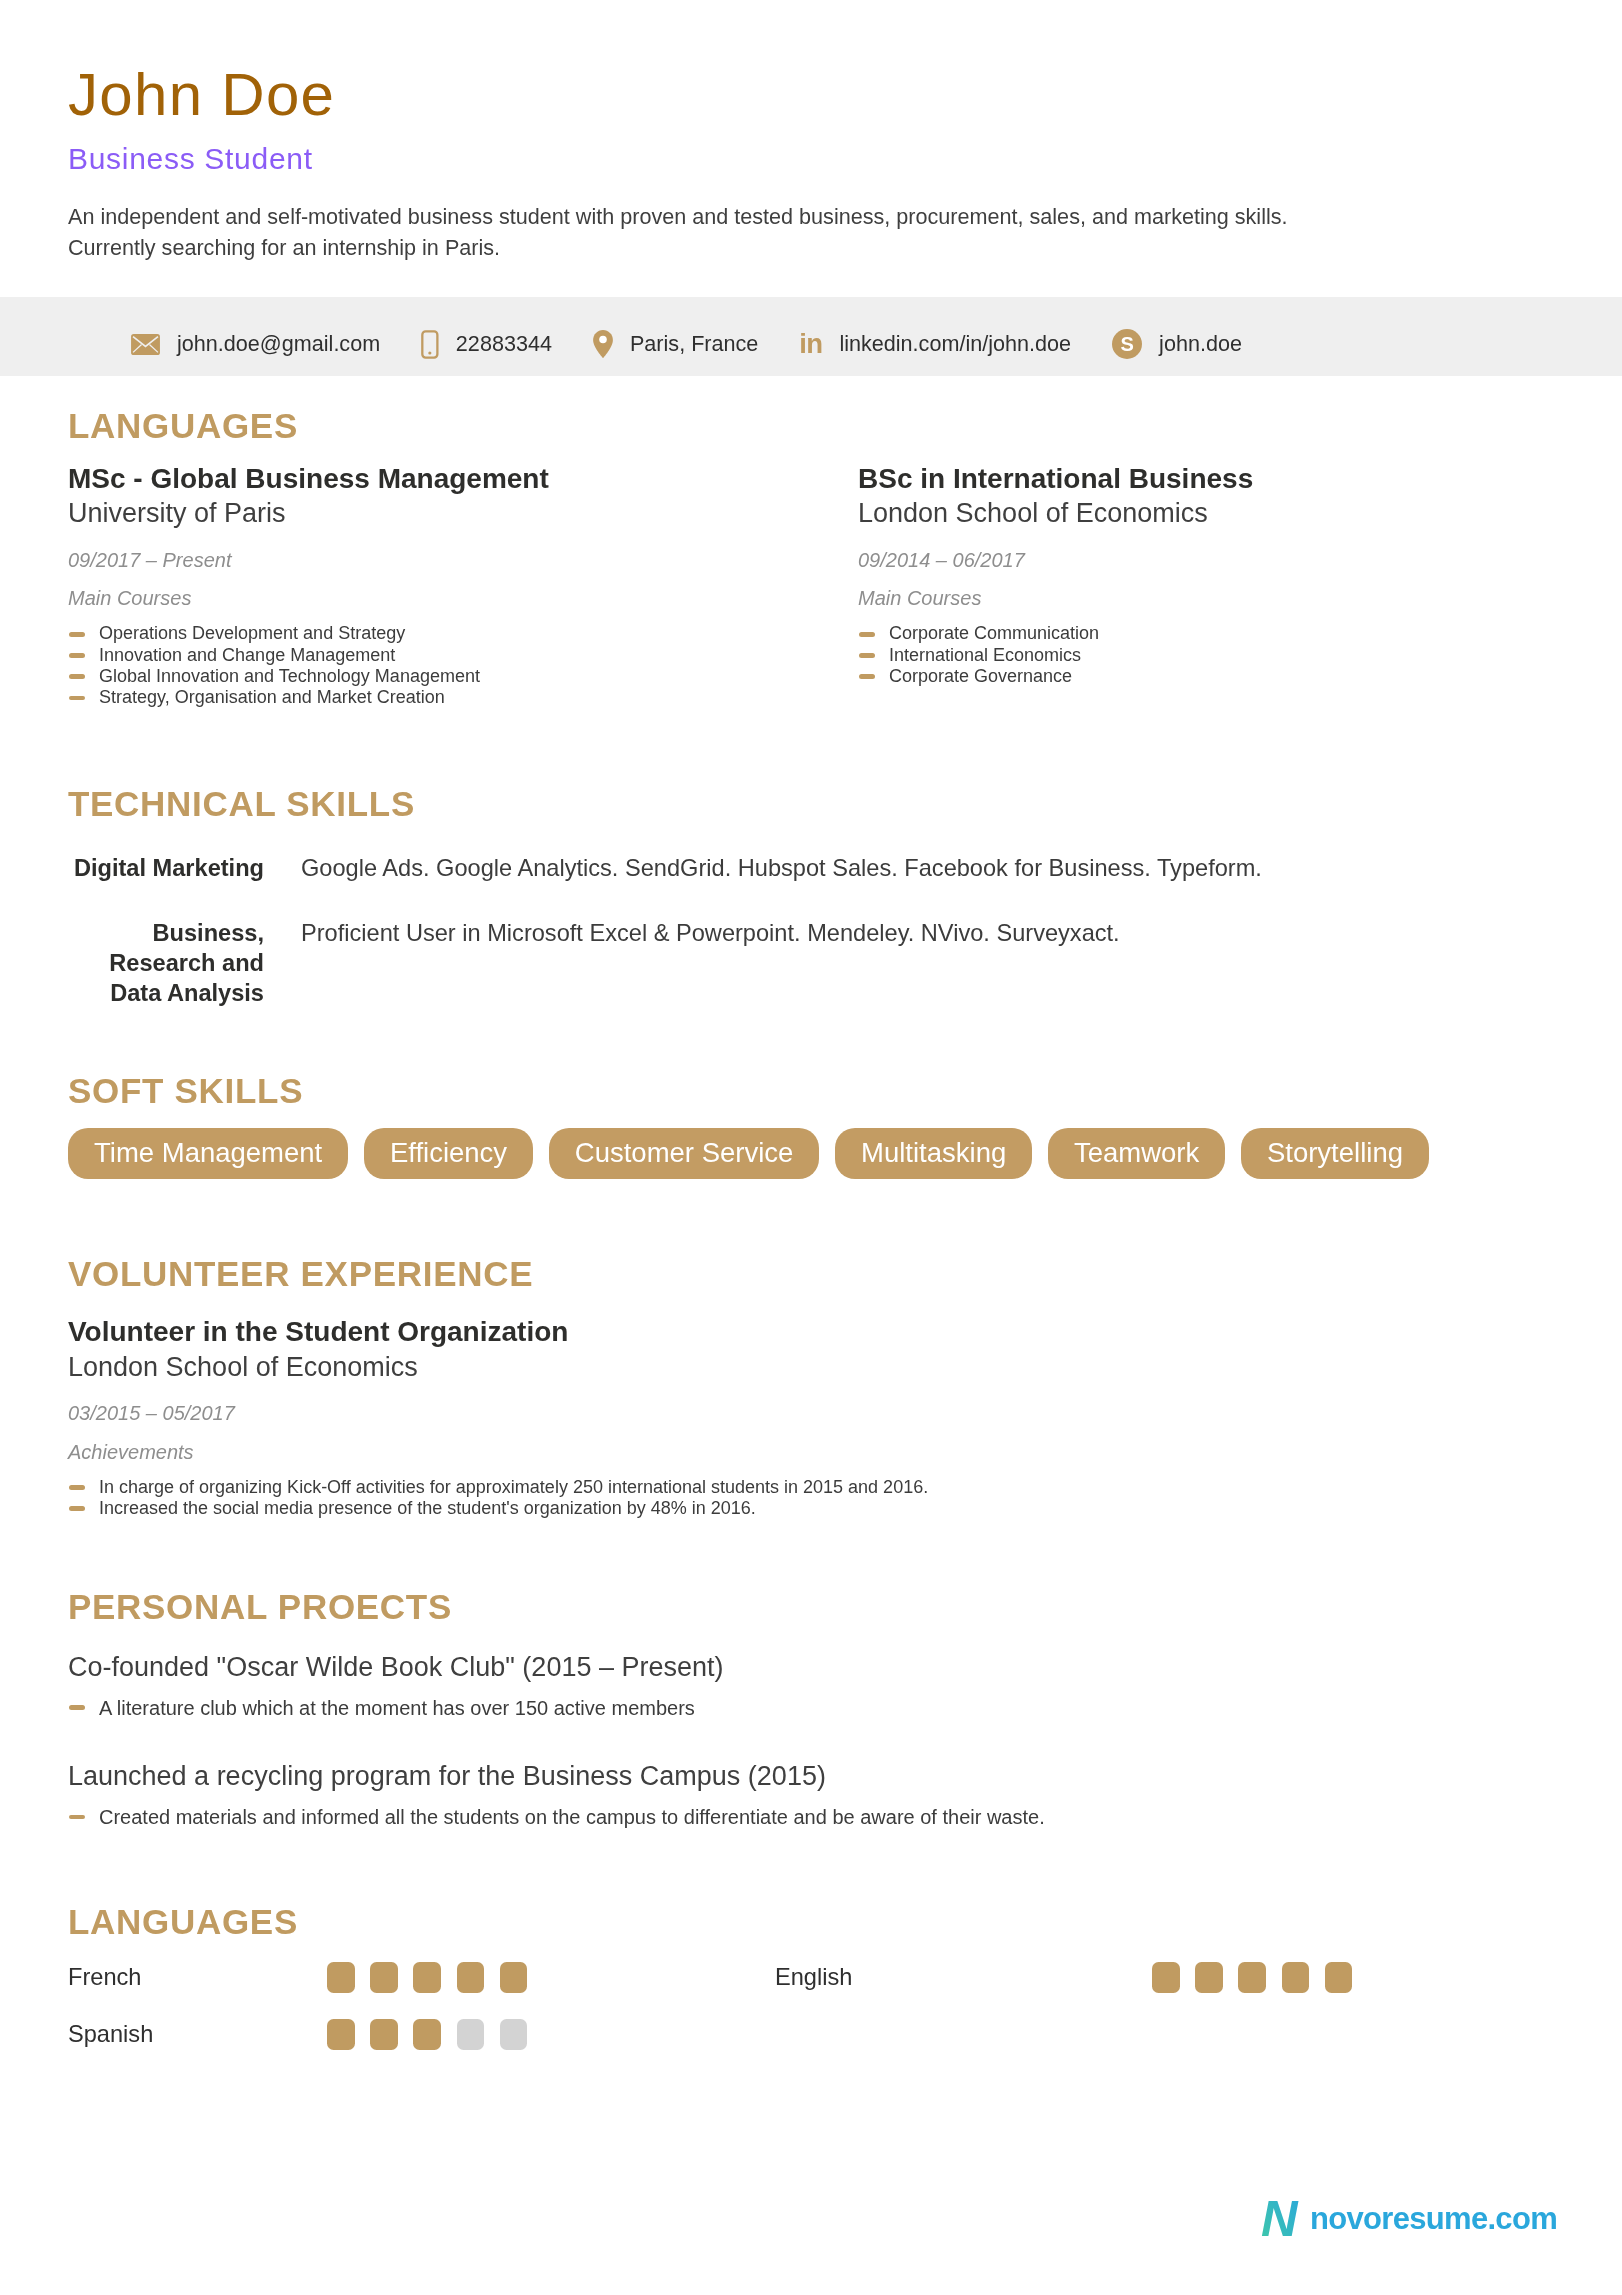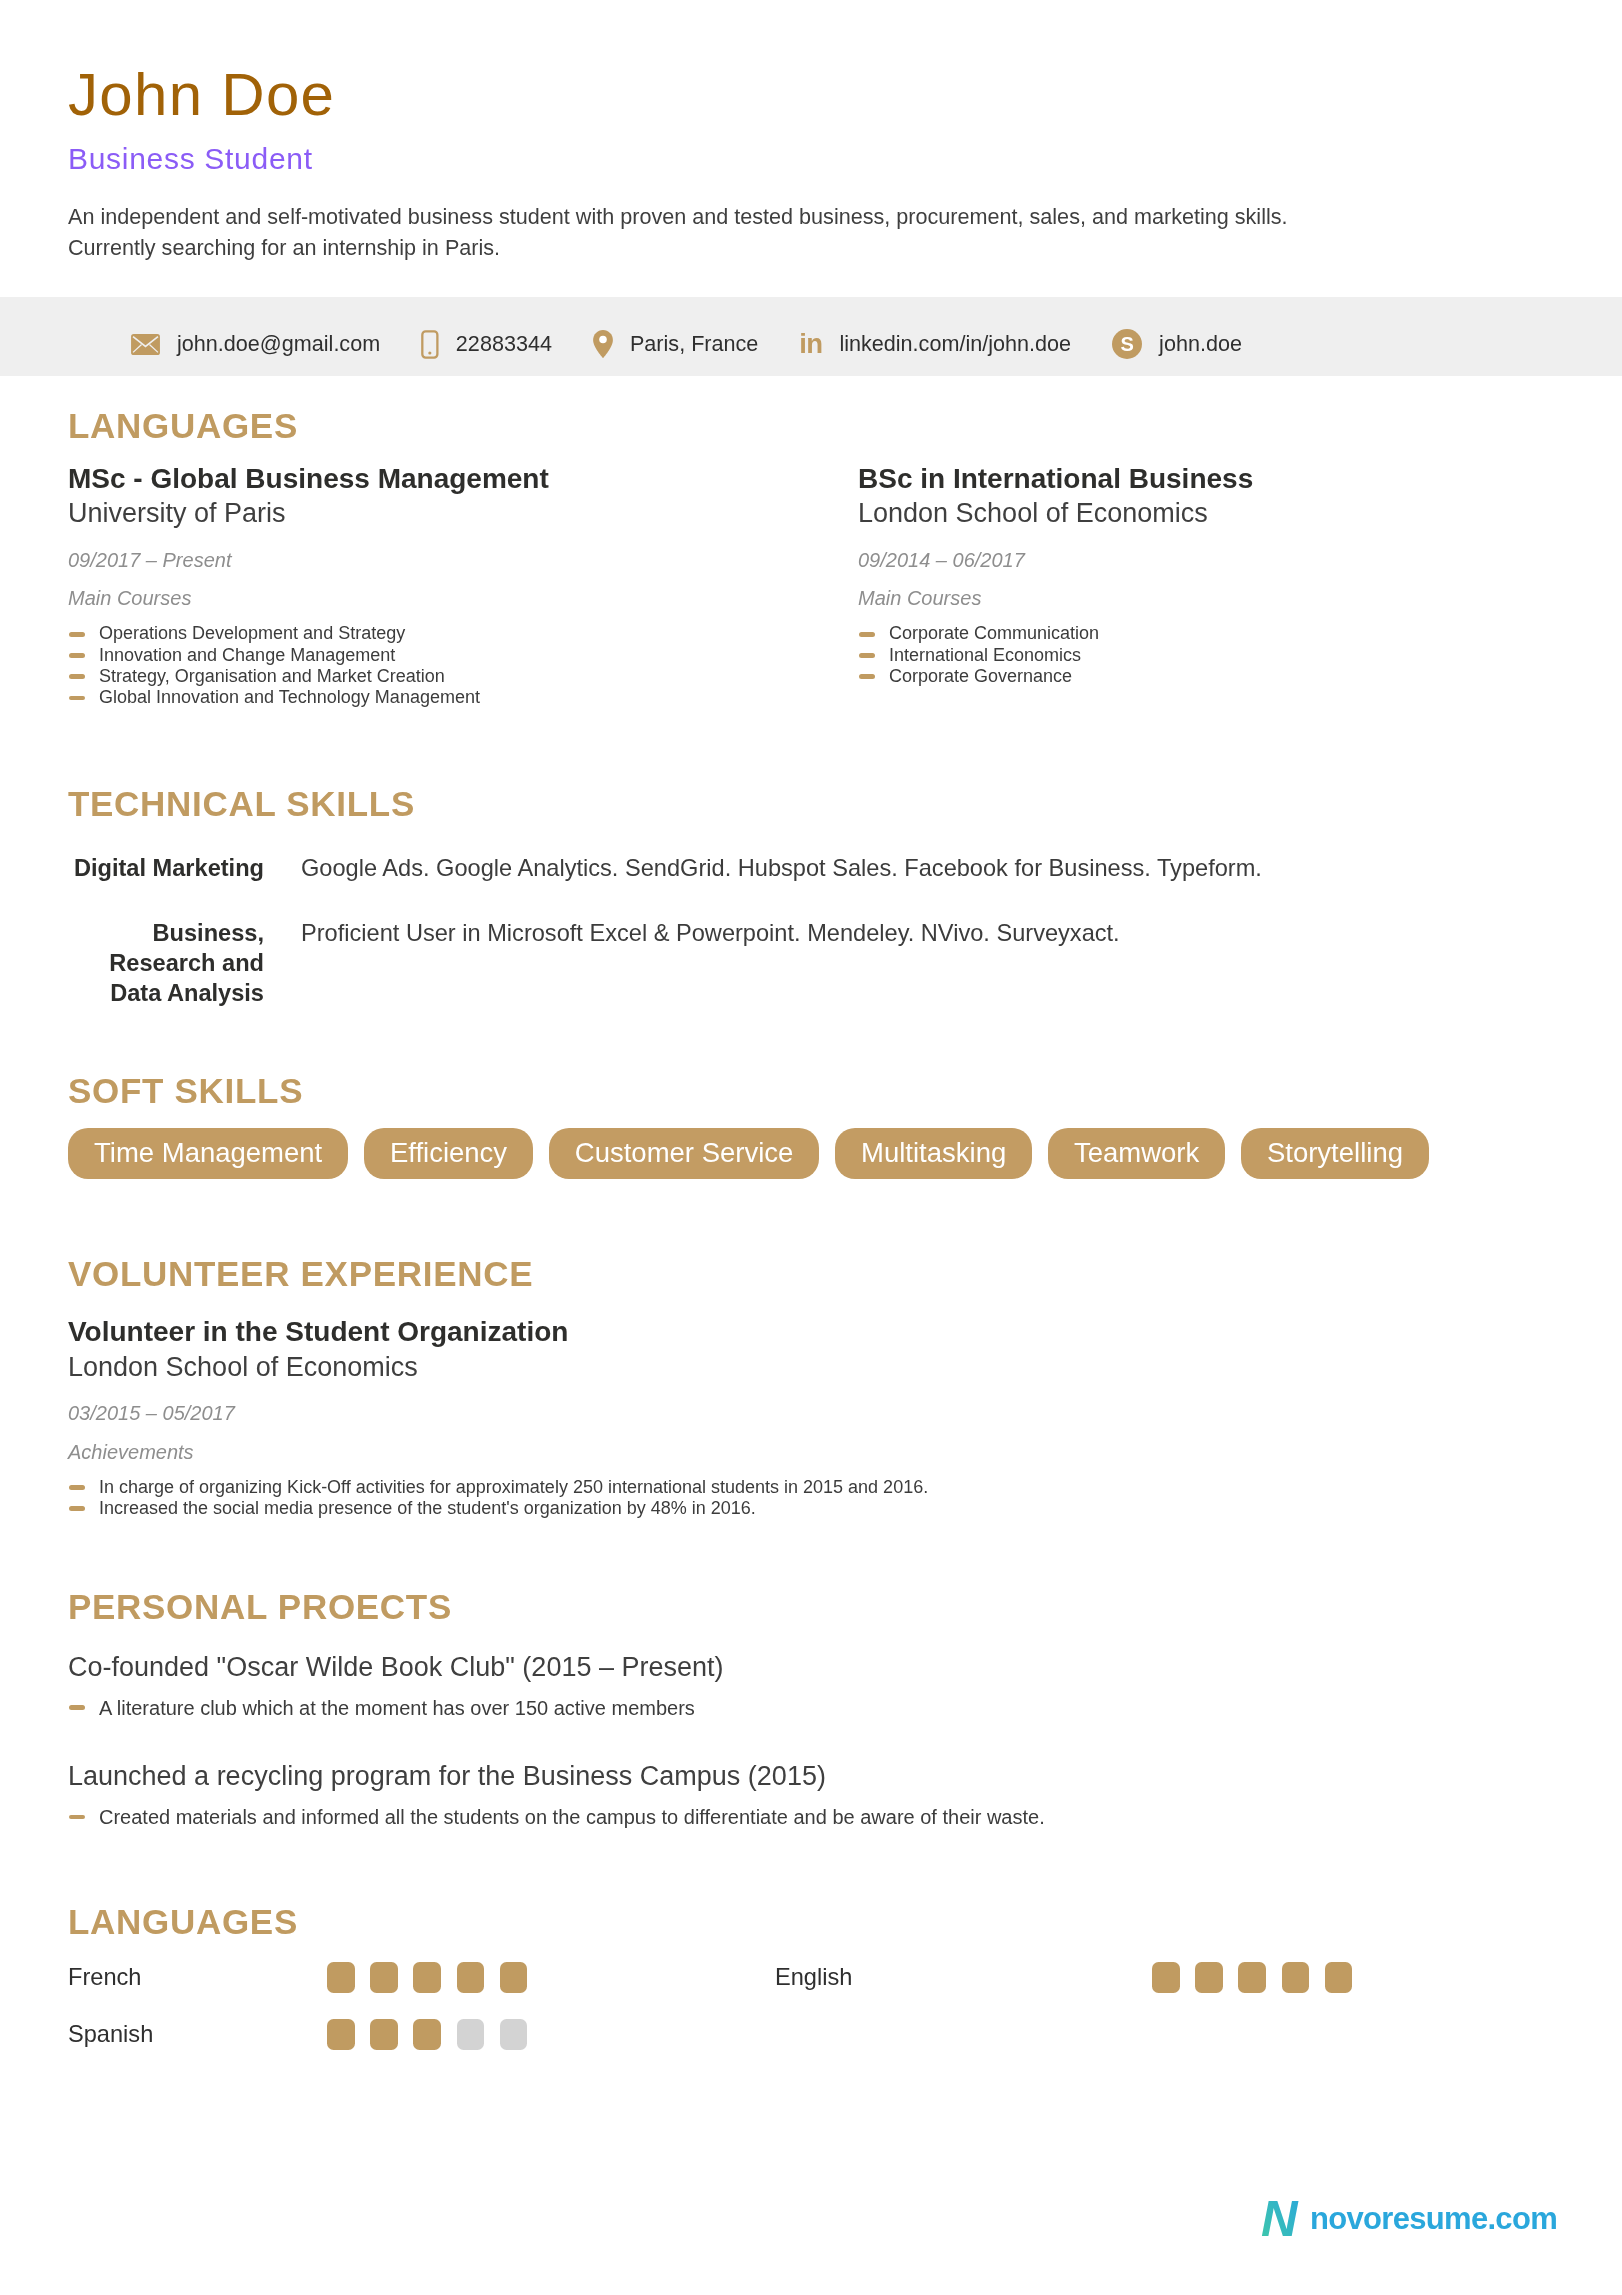--- a/index.html
+++ b/index.html
@@ -134,22 +134,22 @@
       <div class="edu-grid">
         <div class="edu-item">
           <div class="degree">MSc - Global Business Management</div>
           <div class="school">University of Paris</div>
           <div class="dates">09/2017 – Present</div>
           <div class="courses-label">Main Courses</div>
           <ul class="bullets">
 
           <li>Operations Development and Strategy</li>
               <li>Innovation and Change Management</li>
+              <li>Global Innovation and Technology Management</li>
               <li>Strategy, Organisation and Market Creation</li>
-              <li>Global Innovation and Technology Management</li>
             </ul>
         </div>
         <div class="edu-item">
           <div class="degree">BSc in International Business</div>
           <div class="school">London School of Economics</div>
           <div class="dates">09/2014 – 06/2017</div>
           <div class="courses-label">Main Courses</div>
           <ul class="bullets">
 
           <li>Corporate Communication</li>

